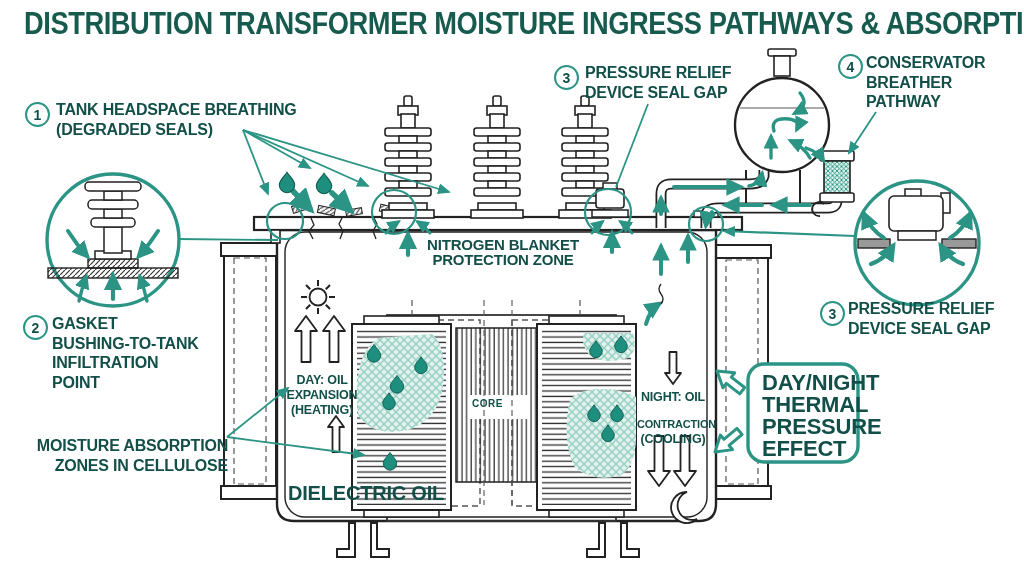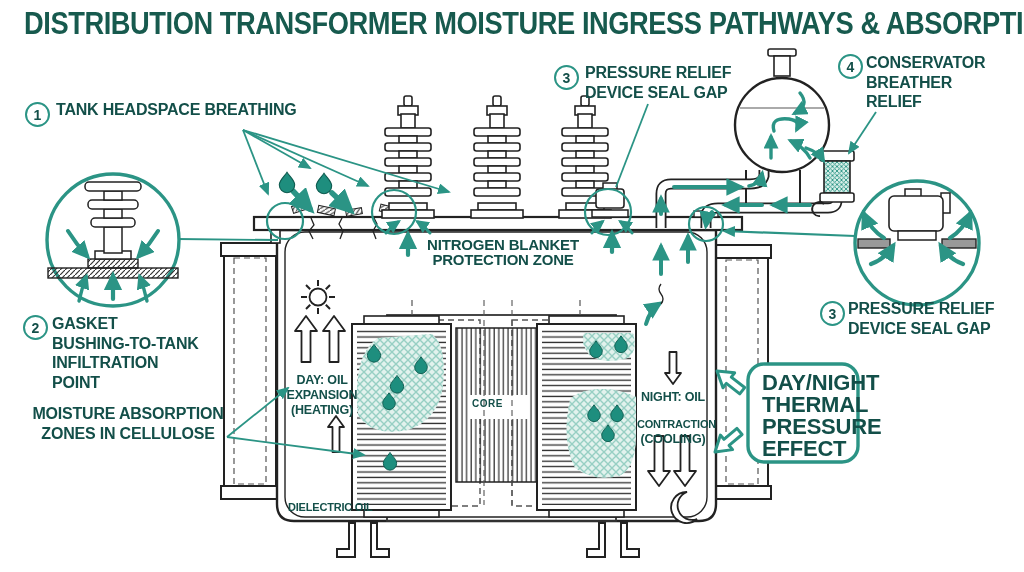--- a/index.html
+++ b/index.html
@@ -9,21 +9,21 @@
   .lbl{position:absolute;font-weight:bold;color:#134f49;letter-spacing:-0.2px;}
   .title{left:24px;top:6px;font-size:31px;letter-spacing:-0.5px;color:#175a4e;
          transform:scaleX(0.88);transform-origin:left top;white-space:nowrap;}
   .num{position:absolute;width:21px;height:21px;border:2px solid #2b9485;border-radius:50%;
        display:flex;align-items:center;justify-content:center;background:#fff;
        font-weight:bold;font-size:14px;color:#134f49;}
   .ct{font-size:16px;line-height:19.5px;}
   .sm{font-size:12.5px;line-height:15px;text-align:center;}
   .nit{font-size:15px;line-height:14.5px;text-align:center;width:200px;}
   .th{font-size:22px;line-height:22px;}
-  .right{text-align:center;}
+  .right{text-align:right;margin-top:32px;}
 </style>
 </head>
 <body>
 
 <div id="stage">
 
 <svg id="art" width="1024" height="572" viewBox="0 0 1024 572">
   <defs>
     <marker id="ah" markerWidth="6" markerHeight="6" refX="3.4" refY="2.2" orient="auto" markerUnits="strokeWidth">
       <path d="M0,0 L4.6,2.2 L0,4.4 Z" fill="#2b9485"></path>
@@ -317,20 +317,21 @@
       <path d="M0,0 L15,-9.5 L15,-4 L32,-4 L32,4 L15,4 L15,9.5 Z" transform="translate(715,452) rotate(-40)"></path>
     </g>
   </g>
 </svg>
 
 <div class="lbl title">DISTRIBUTION TRANSFORMER MOISTURE INGRESS PATHWAYS &amp; ABSORPTION</div>
 
 <div class="num" style="left:25px;top:102px;">1</div>
 <div class="lbl ct" style="left:56px;top:100px;">
   <div>TANK HEADSPACE BREATHING</div>
+  <div>(DEGRADED SEALS)</div>
 </div>
 
 <div class="num" style="left:23px;top:315px;">2</div>
 <div class="lbl ct" style="left:52px;top:314px;">
   <div>GASKET</div>
   <div>BUSHING-TO-TANK</div>
   <div>INFILTRATION</div>
   <div>POINT</div>
 </div>
 
@@ -342,21 +343,21 @@
 <div class="num" style="left:554px;top:65px;">3</div>
 <div class="lbl ct" style="left:585px;top:63px;">
   <div>PRESSURE RELIEF</div>
   <div>DEVICE SEAL GAP</div>
 </div>
 
 <div class="num" style="left:838px;top:54px;">4</div>
 <div class="lbl ct" style="left:866px;top:53px;">
   <div>CONSERVATOR</div>
   <div>BREATHER</div>
-  <div>RELIEF</div>
+  <div>PATHWAY</div>
 </div>
 
 <div class="num" style="left:820px;top:301px;">3</div>
 <div class="lbl ct" style="left:848px;top:299px;">
   <div>PRESSURE RELIEF</div>
   <div>DEVICE SEAL GAP</div>
 </div>
 
 <div class="lbl nit" style="left:403px;top:238px;">
   <div>NITROGEN BLANKET</div>
@@ -377,15 +378,15 @@
   <div>(COOLING)</div>
 </div>
 
 <div class="lbl th" style="left:762px;top:372px;">
   <div>DAY/NIGHT</div>
   <div>THERMAL</div>
   <div>PRESSURE</div>
   <div>EFFECT</div>
 </div>
 
-<div class="lbl" style="left:288px;top:501px;font-size:11px;">DIELECTRIC OIL</div>
+<div class="lbl" style="left:288px;top:482px;font-size:20px;">DIELECTRIC OIL</div>
 
 </div>
 
 </body></html>

